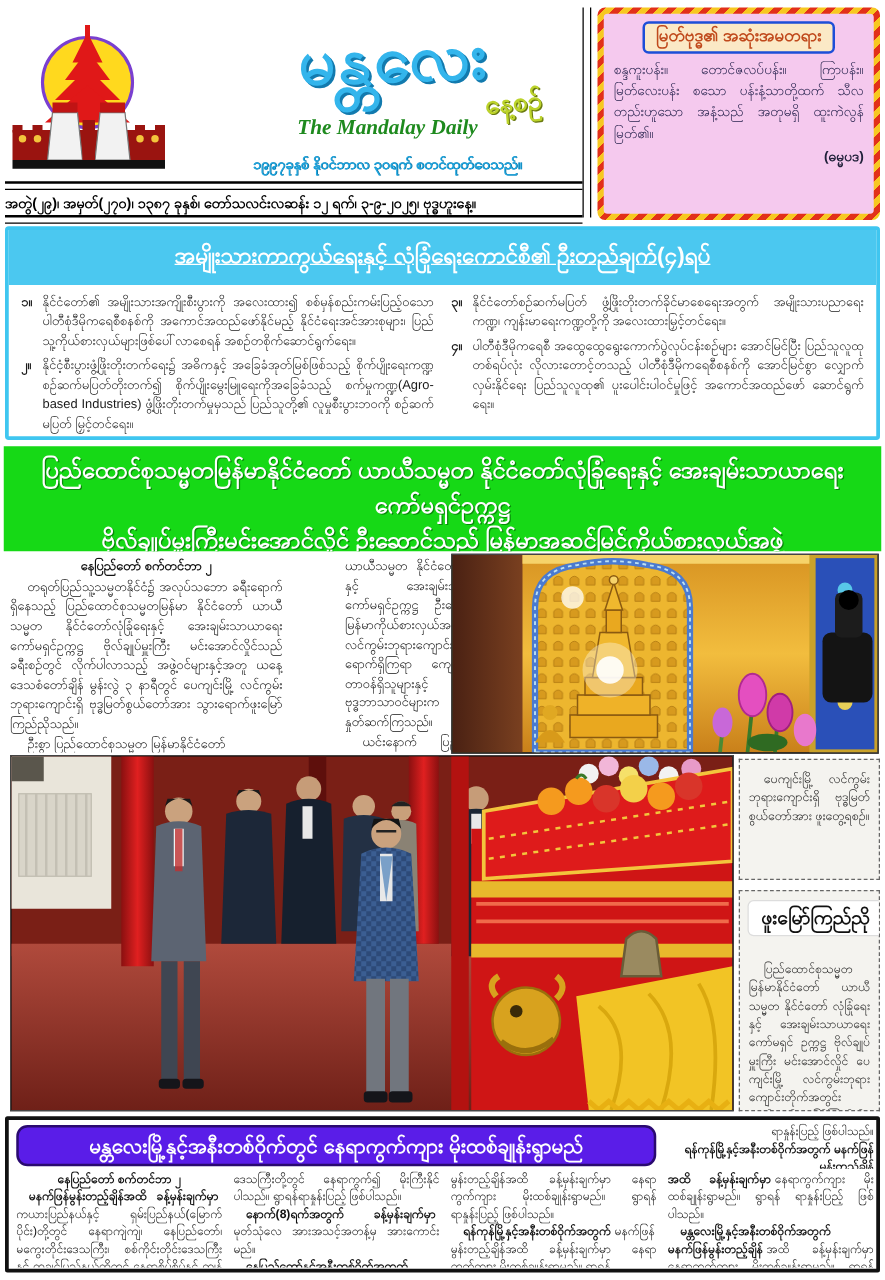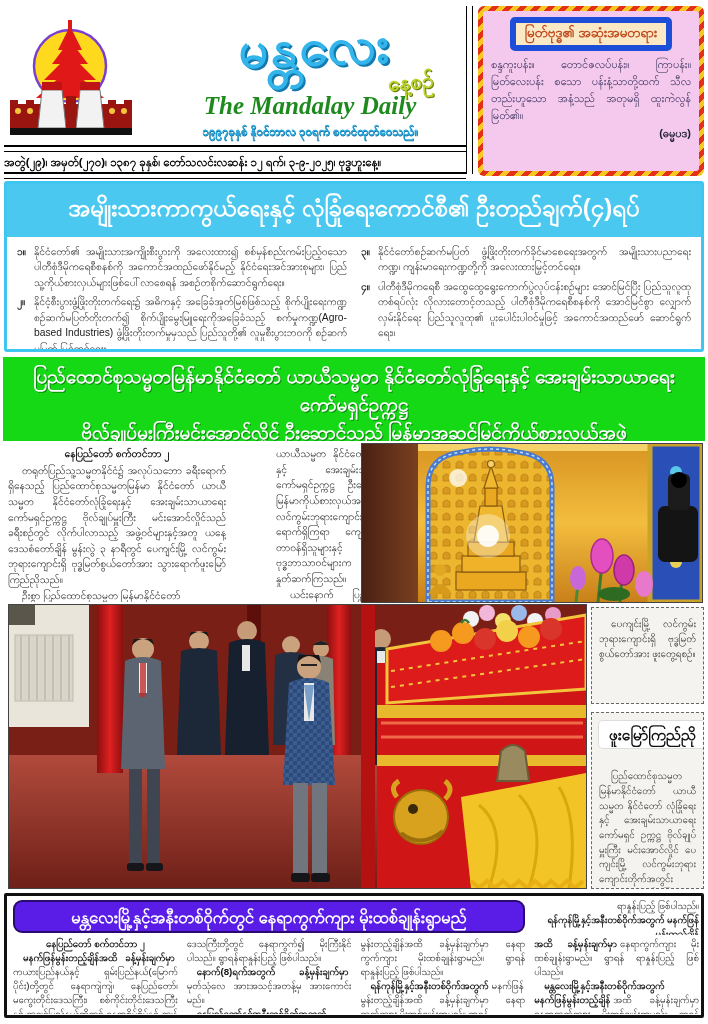--- a/index.html
+++ b/index.html
@@ -6,41 +6,41 @@
   #page{position:relative;width:708px;height:1024px;background:#ffffff;overflow:hidden;
         font-family:"Liberation Sans","DejaVu Sans",sans-serif;color:#1a1a1a;}
   .abs{position:absolute;}
   .clip{overflow:hidden;}
 
   
   .mast-title{font-size:52px;font-weight:bold;color:#33b5ec;letter-spacing:2px;
               text-shadow:2px 2px 0 #127aae,-1px -1px 0 #ffffff;transform:rotate(-2deg);}
   .mast-sub{font-size:21px;font-weight:bold;color:#bcd32b;text-shadow:1px 1px 0 #6a7a10;transform:rotate(-5deg);}
   .mast-eng{font-family:"Liberation Serif","DejaVu Serif",serif;font-style:italic;font-weight:bold;
-            font-size:25px;color:#1e8a1e;}
+            font-size:17px;color:#1e8a1e;}
   .mast-est{font-size:11.5px;font-weight:bold;color:#1fa6e0;text-shadow:0.5px 0.5px 0 #0d6e98;}
 
   
   .qbox-outer{background:repeating-linear-gradient(135deg,#e23019 0 5px,#f7c821 5px 10px);
               padding:5px;border-radius:6px;box-sizing:border-box;}
   .qbox-inner{background:#f5c9ee;border-radius:3px;height:100%;box-sizing:border-box;padding:5px 8px;}
   .qbox-title{display:block;margin:1px auto 5px;width:max-content;max-width:95%;padding:1px 9px;
-              background:#fbe9c6;border:6px solid #1d4ed8;border-radius:5px;
+              background:#fbe9c6;border:2px solid #1d4ed8;border-radius:5px;
               color:#c0491c;font-weight:bold;font-size:13.5px;text-align:center;}
   .qbox-body{font-size:11px;line-height:1.55;color:#2a2550;text-align:justify;}
   .qbox-attr{font-size:11px;font-weight:bold;color:#20203a;text-align:right;margin-top:2px;}
 
   .vdiv{width:5px;border-left:1.5px solid #000;border-right:1.5px solid #000;}
   .rule{height:4px;border-top:2.5px solid #000;border-bottom:1px solid #000;}
   .dateline-bar{font-size:11.5px;font-weight:bold;text-align:left;color:#000;padding-top:6px;}
 
   
   .dir-box{border:3px solid #3fc6f0;border-radius:3px;box-sizing:border-box;background:#fff;}
-  .dir-head{background:#4bc8f0;color:#ffffff;font-weight:bold;font-size:24px;text-align:center;
-            padding:8px 4px 9px;}
+  .dir-head{background:#4bc8f0;color:#ffffff;font-weight:bold;font-size:18px;text-align:center;
+            padding:8px 4px 9px;text-decoration:underline;}
   .dir-cols{display:flex;gap:14px;padding:7px 10px;}
   .dir-col{flex:1;}
   .dir-item{display:flex;font-size:10.3px;line-height:1.5;margin-bottom:4px;}
   .dir-num{flex:none;width:17px;font-weight:bold;}
   .dir-txt{flex:1;text-align:justify;}
 
   
   .green-banner{background:#16d916;color:#ffffff;text-align:center;font-weight:bold;
                 font-size:19px;line-height:1.48;padding-top:6px;box-sizing:border-box;
                 text-shadow:1px 1px 0 #0a8a0a;}

